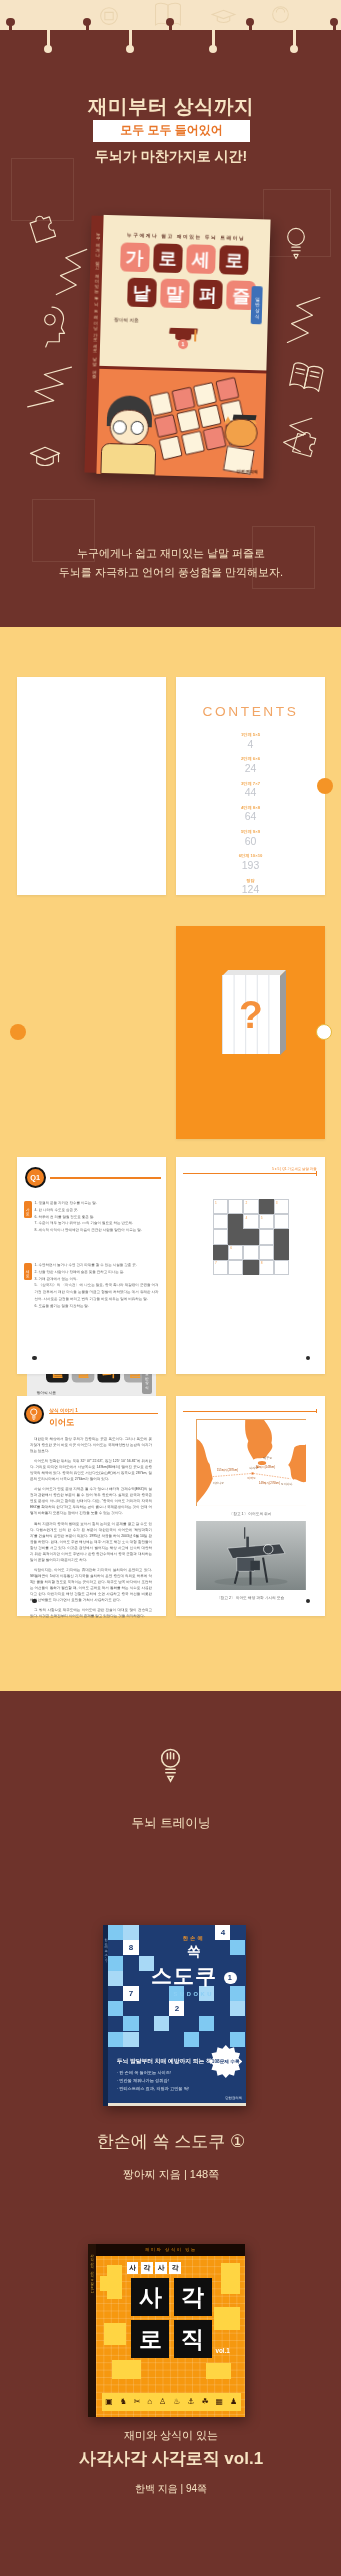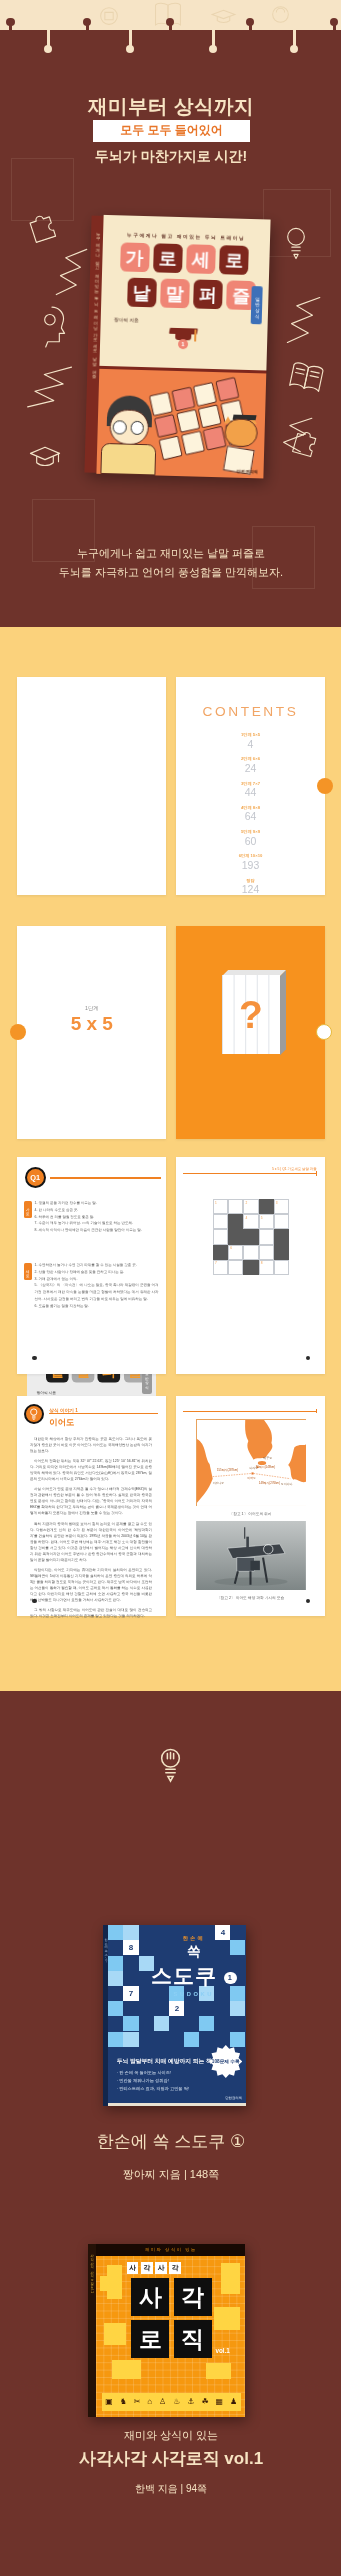--- a/index.html
+++ b/index.html
@@ -461,24 +461,20 @@
               <div class="e2"></div>
               <div class="capb"></div>
               <div class="head"></div>
               <div class="paper"></div>
             </div>
           <div class="pub">단한권의책</div>
         </div>
       </div>
     </div>
 
-    <div class="page" style="left:17.3px;top:299px;width:149px;height:213px">
-      <div class="stage-label">1단계</div>
-      <div class="stage-size">5 x 5</div>
-    </div>
     <div class="page" style="left:176px;top:299px;width:149px;height:213px;background:#F7921E">
       <div class="qcube">
         <div class="topf"></div>
           <div class="rightf"></div>
         <div class="front">
             <span>?</span>
           </div>
       </div>
     </div>
     <div class="tab-orange" style="left:9.5px;top:397px"></div>
@@ -623,20 +619,21 @@
     </div>
   </div>
 
   <div class="rec-bulb">
     <svg width="27" height="38" viewBox="0 0 52 72">
         <circle cx="26" cy="23" r="17"></circle>
         <path d="M20 14 v10 M26 12 v12 M32 14 v10"></path>
         <path d="M17 44 h18 M17 51 h18 M21 58 h10 l-5 9 z"></path>
       </svg>
   </div>
+  <div class="rec-line" style="top:1815px;font-size:12.6px">두뇌 트레이닝</div>
 
   <div class="sbook">
     <div class="spine2"></div>
     <div class="spinetext">한손에 쏙 스도쿠</div>
     <div class="scover">
       <div class="mosaic" id="sudoku-mosaic">
           <div class="mcell" style="left: 0px; top: 0px; background: rgb(127, 201, 242);"></div>
           <div class="mcell" style="left: 15.2px; top: 0px; background: rgb(168, 217, 246);"></div>
           <div class="mcell" style="left: 107px; top: 0px; background: rgb(255, 255, 255);">
             <span>4</span>

